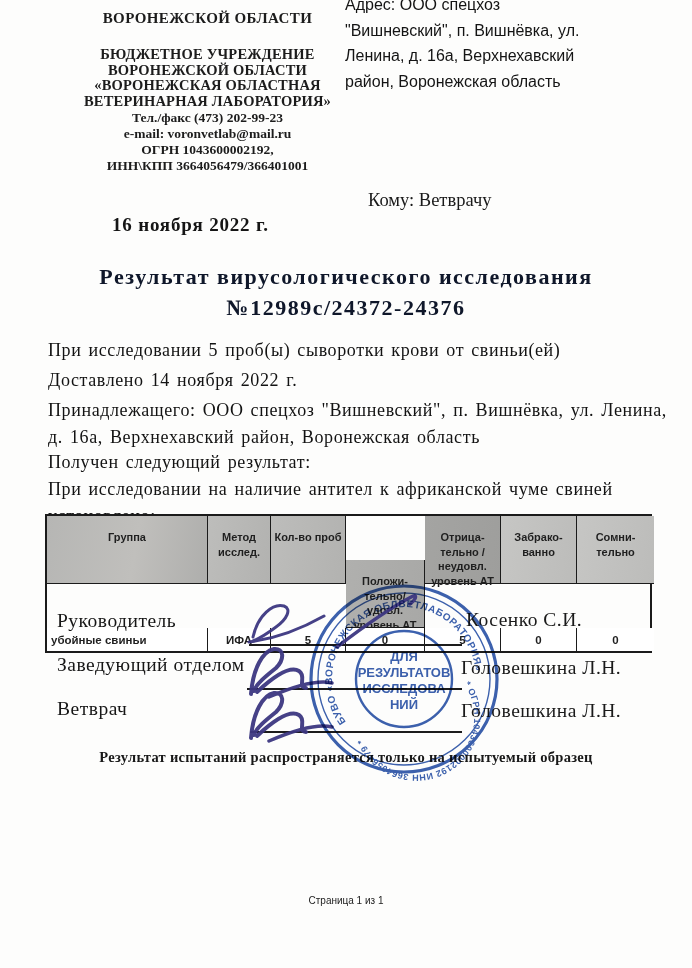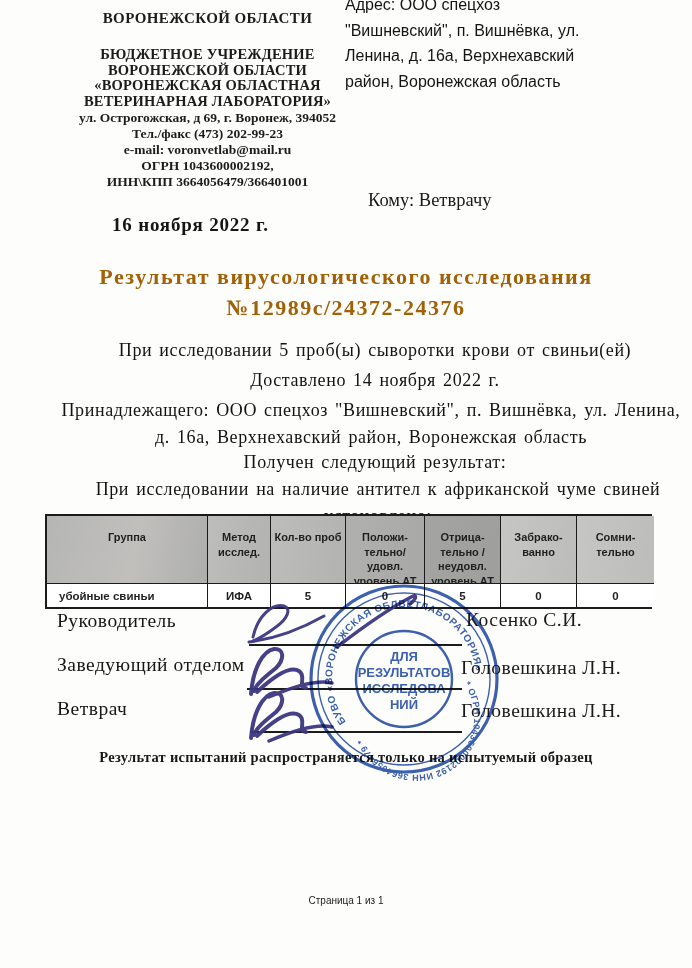--- a/index.html
+++ b/index.html
@@ -25,24 +25,24 @@
     position:absolute;left:345px;top:-8px;width:300px;
     font-family:"Liberation Sans", sans-serif;
     font-size:16px;line-height:25.5px;color:#141414;
   }
   .komu{position:absolute;left:368px;top:190px;font-size:18.5px;color:#1a1a1a;}
   .date-line{position:absolute;left:112px;top:214px;font-size:19px;font-weight:bold;letter-spacing:.8px;}
   
   .doc-title{
     position:absolute;left:0;top:261px;width:100%;
     text-align:center;font-weight:bold;font-size:22px;line-height:31px;letter-spacing:1.5px;
-    color:#a16207;
-  }
-  
-  .para{position:absolute;left:60px;font-size:18px;line-height:27px;letter-spacing:.6px;word-spacing:2px;color:#131313;text-align:center;}
+    color:#0f172a;
+  }
+  
+  .para{position:absolute;left:48px;font-size:18px;line-height:27px;letter-spacing:.6px;word-spacing:2px;color:#131313;}
   .p1{top:337px;width:630px;}
   .p2{top:367px;width:630px;}
   .p3{top:397px;width:622px;}
   .p4{top:449px;width:630px;}
   .p5{top:476px;width:636px;}
   
   .results-table{
     position:absolute;left:45px;top:514px;width:607px;
     display:grid;grid-template-columns:161px 63px 75px 79px 76px 76px 77px;
     border:2px solid #1b1b1b;
@@ -52,24 +52,24 @@
   .th,.td{
     border-right:1.5px solid #1b1b1b;border-bottom:1.5px solid #1b1b1b;
     box-sizing:border-box;display:flex;flex-direction:column;
     align-items:center;justify-content:flex-start;
     font-weight:bold;color:#1f1f1f;
   }
   .th{height:68px;font-size:11px;line-height:14.5px;padding-top:14px;text-align:center;}
   .td{height:23px;font-size:11.5px;justify-content:center;background:#fff;}
   .th:nth-child(7n),.td:nth-child(7n){border-right:none;}
   .td{border-bottom:none;}
-  .td.cell-group{align-items:flex-start;padding-left:12px;}
+  .td.cell-group{align-items:flex-start;padding-left:4px;}
   .bg-a{background:linear-gradient(100deg,#b6b6b4,#c0bfbc 55%,#aeaeac);}
   .bg-b{background:linear-gradient(100deg,#bdbdbb,#b2b2b0);}
-  .bg-c{background:linear-gradient(100deg,#b0b0ae,#a8a8a6);}
+  .bg-c{background:linear-gradient(100deg,#b0b0ae,#a8a8a6);margin-top:44px;}
   .bg-d{background:linear-gradient(100deg,#a4a4a2,#9e9e9c);}
   .bg-e{background:linear-gradient(100deg,#c6c6c4,#bcbcba);}
   .thl{display:block;}
   
   .sig-label{position:absolute;left:57px;font-size:19.5px;letter-spacing:.5px;color:#161616;text-align:right;}
   .sig-name{position:absolute;font-size:19.5px;letter-spacing:.5px;color:#1a1a1a;}
   .sig-line{position:absolute;height:2px;background:#1c1c1c;}
   .disclaimer{
     position:absolute;left:0;top:749px;width:100%;text-align:center;
     font-size:14.5px;font-weight:bold;letter-spacing:.3px;color:#181818;
@@ -89,21 +89,20 @@
 
   <div class="org-block">
     <div class="org-region">ВОРОНЕЖСКОЙ ОБЛАСТИ</div>
     <div class="org-name">
       <div>БЮДЖЕТНОЕ УЧРЕЖДЕНИЕ</div>
       <div>ВОРОНЕЖСКОЙ ОБЛАСТИ</div>
       <div>«ВОРОНЕЖСКАЯ ОБЛАСТНАЯ</div>
       <div>ВЕТЕРИНАРНАЯ ЛАБОРАТОРИЯ»</div>
     </div>
     <div class="org-contacts">
-      <div>ул. Острогожская, д 69, г. Воронеж, 394052</div>
       <div>Тел./факс  (473) 202-99-23</div>
       <div>e-mail:  voronvetlab@mail.ru</div>
       <div>ОГРН 1043600002192,</div>
       <div>ИНН\КПП 3664056479/366401001</div>
     </div>
   </div>
 
   <div class="addr-block">
     <div>Адрес: ООО спецхоз</div>
     <div>"Вишневский", п. Вишнёвка, ул.</div>

